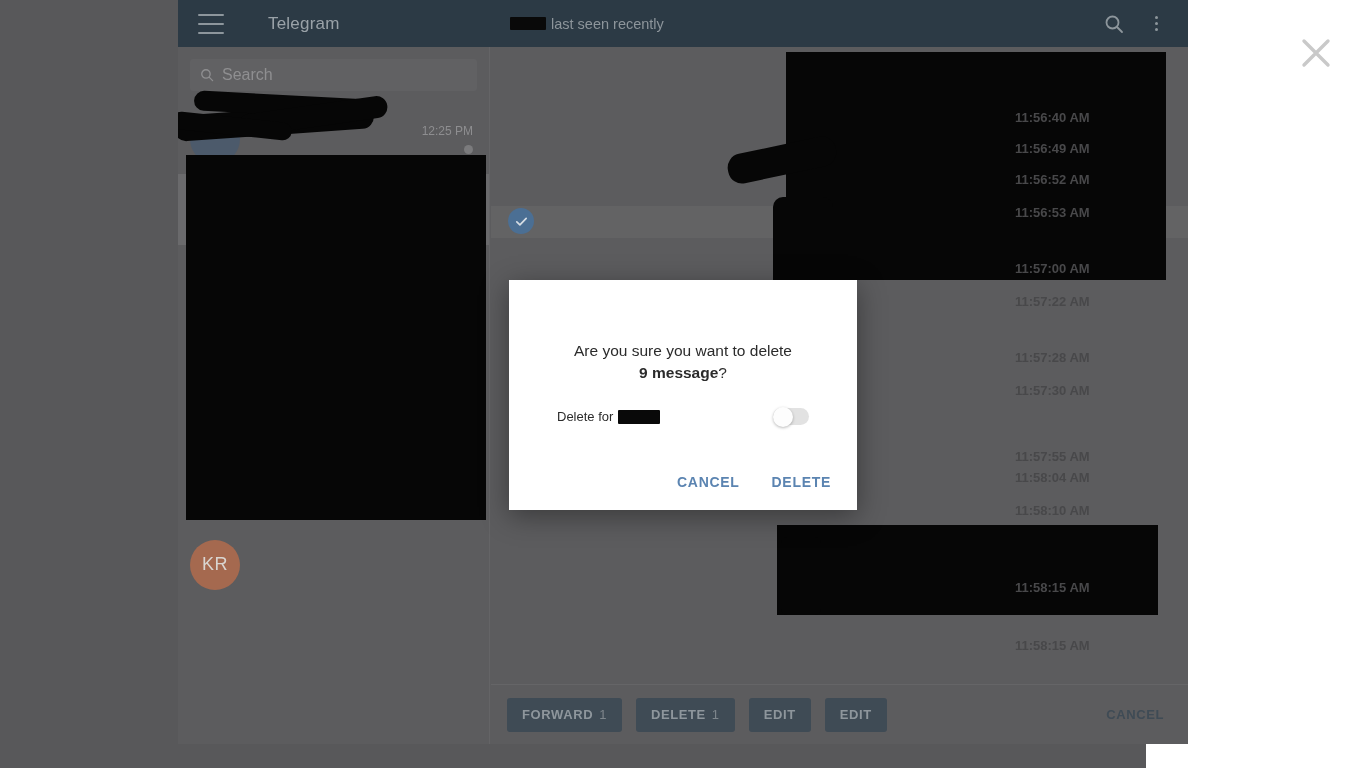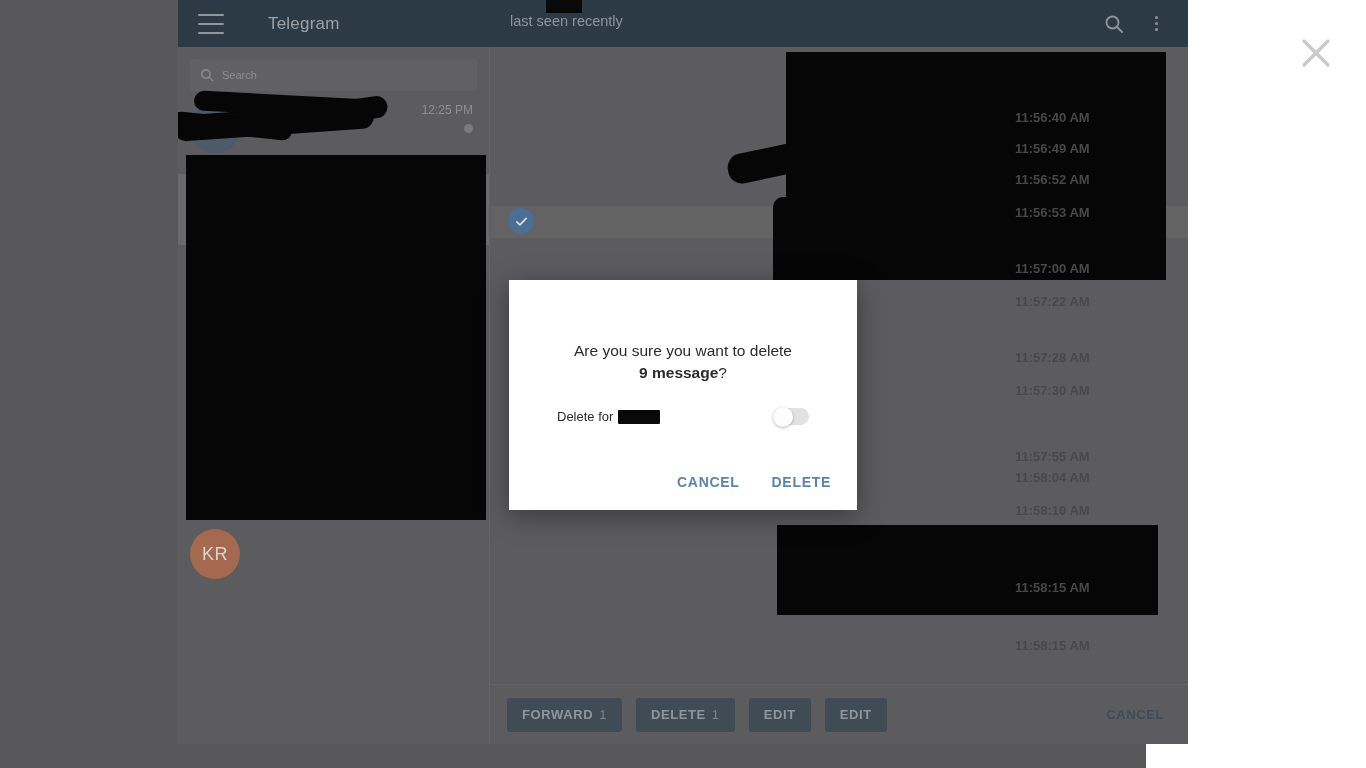--- a/index.html
+++ b/index.html
@@ -71,21 +71,20 @@
   .peer-status {
     position: absolute;
     left: 332px;
     top: 0;
     height: 47px;
     display: flex;
     align-items: center;
     color: #8d959b;
     font-size: 14.5px;
     white-space: nowrap;
-    flex-direction: column;
   }
   .redact {
     display: inline-block;
     background: #090909;
     border-radius: 1px;
     vertical-align: middle;
   }
   .peer-redact { width: 36px; height: 13px; margin-right: 5px; }
 
   .topbar-actions {
@@ -117,28 +116,29 @@
   .search-row {
     margin: 12px;
     height: 32px;
     background: #616163;
     border-radius: 3px;
     display: flex;
     align-items: center;
     padding: 0 10px;
     cursor: text;
   }
-  .search-row .lbl { color: #8f8f91; font-size: 11px; margin-left: 8px; }
+  .search-row .lbl { color: #8f8f91; font-size: 16px; margin-left: 8px; }
 
   .chat-list { position: relative; }
 
   .chat-item {
     position: relative;
     height: 71px;
     display: flex;
+    align-items: center;
     padding: 0 12px;
     cursor: pointer;
   }
   .chat-item.selected { background: #6a6a6c; }
   .avatar {
     width: 50px; height: 50px; border-radius: 50%;
     flex: 0 0 50px;
     display: flex; align-items: center; justify-content: center;
     color: #d9d5d0; font-size: 18px; letter-spacing: .5px;
     overflow: hidden;

